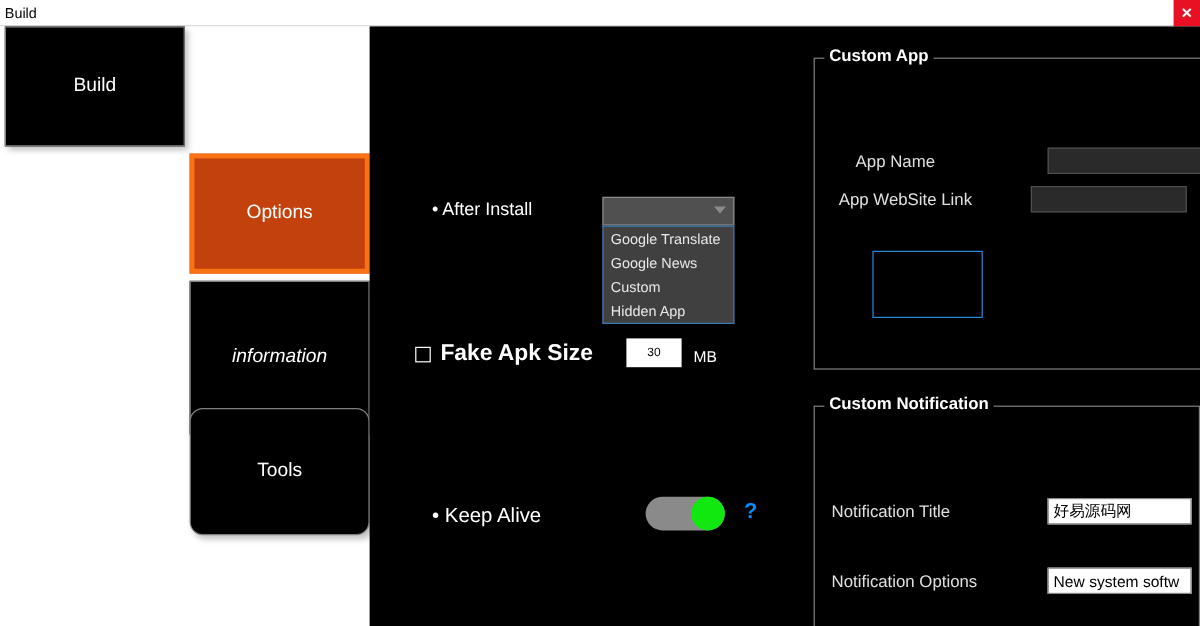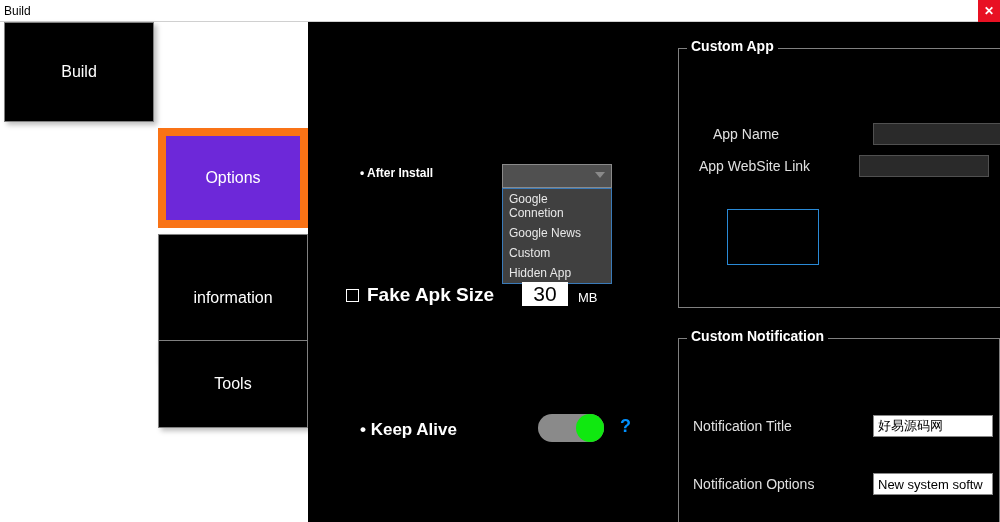--- a/index.html
+++ b/index.html
@@ -52,35 +52,35 @@
     border: 1px solid #808080;
     display: flex;
     align-items: center;
     justify-content: center;
     font-size: 16px;
     cursor: pointer;
     box-shadow: 3px 3px 5px rgba(0,0,0,0.25);
   }
   .nav-btn.build   { left: 4px;   top: 0px;  width: 150px; height: 100px; }
   .nav-btn.connet  { left: 158px; top: 0px;  width: 150px; height: 100px; }
-  .nav-btn.options { left: 158px; top: 106px; width: 150px; height: 100px; background: #6d28d9; border: 8px solid #f97316; box-shadow: none; }
-  .nav-btn.info    { left: 158px; top: 212px; width: 150px; height: 128px; }
-  .nav-btn.tools   { left: 158px; top: 318px; width: 150px; height: 88px; }
+  .nav-btn.options { left: 158px; top: 106px; width: 150px; height: 100px; background: #c2410c; border: 4px solid #f97316; box-shadow: none; }
+  .nav-btn.info    { left: 158px; top: 212px; width: 150px; height: 128px; font-style: italic; }
+  .nav-btn.tools   { left: 158px; top: 318px; width: 150px; height: 106px; border-radius: 11px; }
 
   .main {
     width: 692px;
     height: 500px;
     background: #000000;
     color: #ffffff;
     position: relative;
   }
 
-  .label-after { position: absolute; left: 52px; top: 144px; font-size: 12px; font-weight: bold; }
+  .label-after { position: absolute; left: 52px; top: 144px; font-size: 15px; font-weight: normal; }
   .label-fake  { position: absolute; left: 38px; top: 262px; font-size: 19px; font-weight: bold; display: flex; align-items: center; gap: 8px; }
-  .label-keep  { position: absolute; left: 52px; top: 398px; font-size: 17px; font-weight: bold; }
+  .label-keep  { position: absolute; left: 52px; top: 398px; font-size: 17px; font-weight: normal; }
 
   .checkbox {
     width: 13px; height: 13px;
     border: 1.5px solid #fff;
     display: inline-block;
     cursor: pointer;
   }
 
   .dd {
     position: absolute;
@@ -111,21 +111,21 @@
     cursor: pointer;
   }
 
   .size-input {
     position: absolute;
     left: 214px; top: 260px;
     width: 46px; height: 24px;
     background: #ffffff;
     color: #000;
     text-align: center;
-    font-size: 21px;
+    font-size: 10px;
     border: none;
   }
   .size-unit {
     position: absolute;
     left: 270px; top: 268px;
     font-size: 13px;
     color: #fff;
   }
 
   .toggle {
@@ -223,21 +223,21 @@
   </div>
 
   <div class="main">
 
     <div class="label-after">• After Install</div>
     <div class="dd">
       <span></span>
       <div class="arrow"></div>
     </div>
     <div class="dd-list">
-      <div class="dd-item">Google Connetion</div>
+      <div class="dd-item">Google Translate</div>
       <div class="dd-item">Google News</div>
       <div class="dd-item">Custom</div>
       <div class="dd-item">Hidden App</div>
     </div>
 
     <div class="label-fake">
       <span class="checkbox"></span>
       <span>Fake Apk Size</span>
     </div>
     <input class="size-input" value="30" style="">

